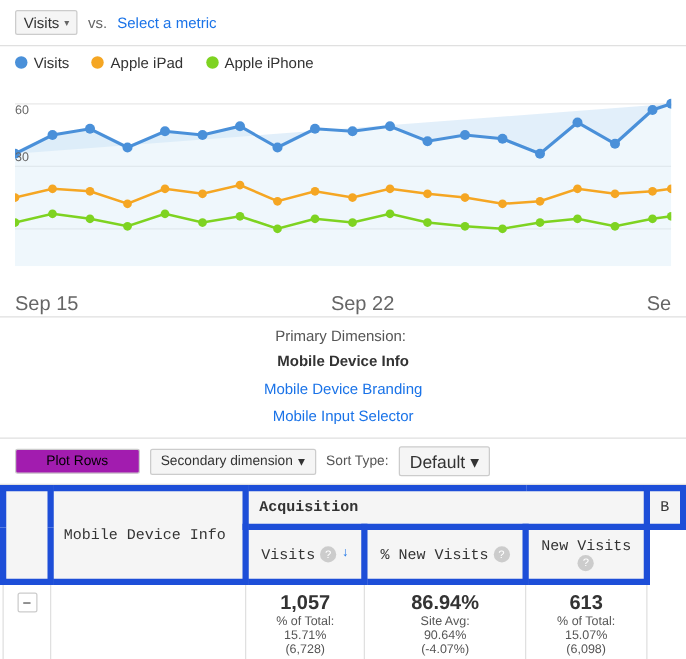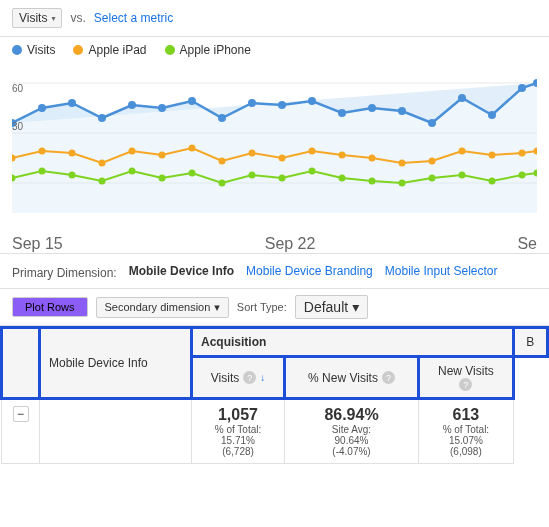--- a/index.html
+++ b/index.html
@@ -69,28 +69,29 @@
     .x-labels {
       display: flex;
       justify-content: space-between;
       padding: 2px 12px 0;
       font-size: 16px;
       color: #666;
     }
 
     
     .primary-dim {
-      padding: 8px 12px;
+      padding: 8px 30px;
       border-top: 1px solid #e0e0e0;
       border-bottom: 1px solid #e0e0e0;
       font-size: 12px;
       display: flex;
-      align-items: flex-end;
+      align-items: center;
       flex-wrap: wrap;
       gap: 4px;
+      flex-direction: column;
     }
     .primary-dim-label { color: #555; margin-right: 4px; }
     .dim-tab {
       cursor: pointer;
       padding: 2px 4px;
       font-size: 12px;
     }
     .dim-tab.active { color: #333; font-weight: bold; }
     .dim-tab.link { color: #1a73e8; text-decoration: none; }
 
@@ -98,22 +99,22 @@
     .toolbar {
       display: flex;
       align-items: center;
       padding: 6px 12px;
       gap: 8px;
       border-bottom: 1px solid #e0e0e0;
     }
     .plot-rows-btn {
       border: 1px solid #ccc;
       border-radius: 2px;
-      padding: 3px 12px;
-      background: #8b5cf6;
+      padding: 3px 24px;
+      background: #a21caf;
       cursor: pointer;
       font-size: 11px;
     }
     .secondary-dim-select {
       display: flex;
       align-items: center;
       border: 1px solid #ccc;
       border-radius: 2px;
       padding: 3px 8px;
       background: #f5f5f5;
@@ -135,25 +136,26 @@
     }
 
     
     .data-table {
       width: 100%;
       border-collapse: collapse;
       font-size: 12px;
     }
     .data-table th {
       background: #f5f5f5;
-      border: 3px solid #1d4ed8;
+      border: 5px solid #1d4ed8;
       padding: 6px 8px;
       text-align: center;
       font-weight: normal;
       color: #333;
+      font-family: Liberation Mono, monospace;
     }
     .data-table th.left { text-align: left; }
     .data-table td {
       border: 1px solid #e0e0e0;
       padding: 6px 8px;
       text-align: center;
       vertical-align: top;
     }
     .data-table td.left { text-align: left; font-weight: bold; }
     .acquisition-header {

